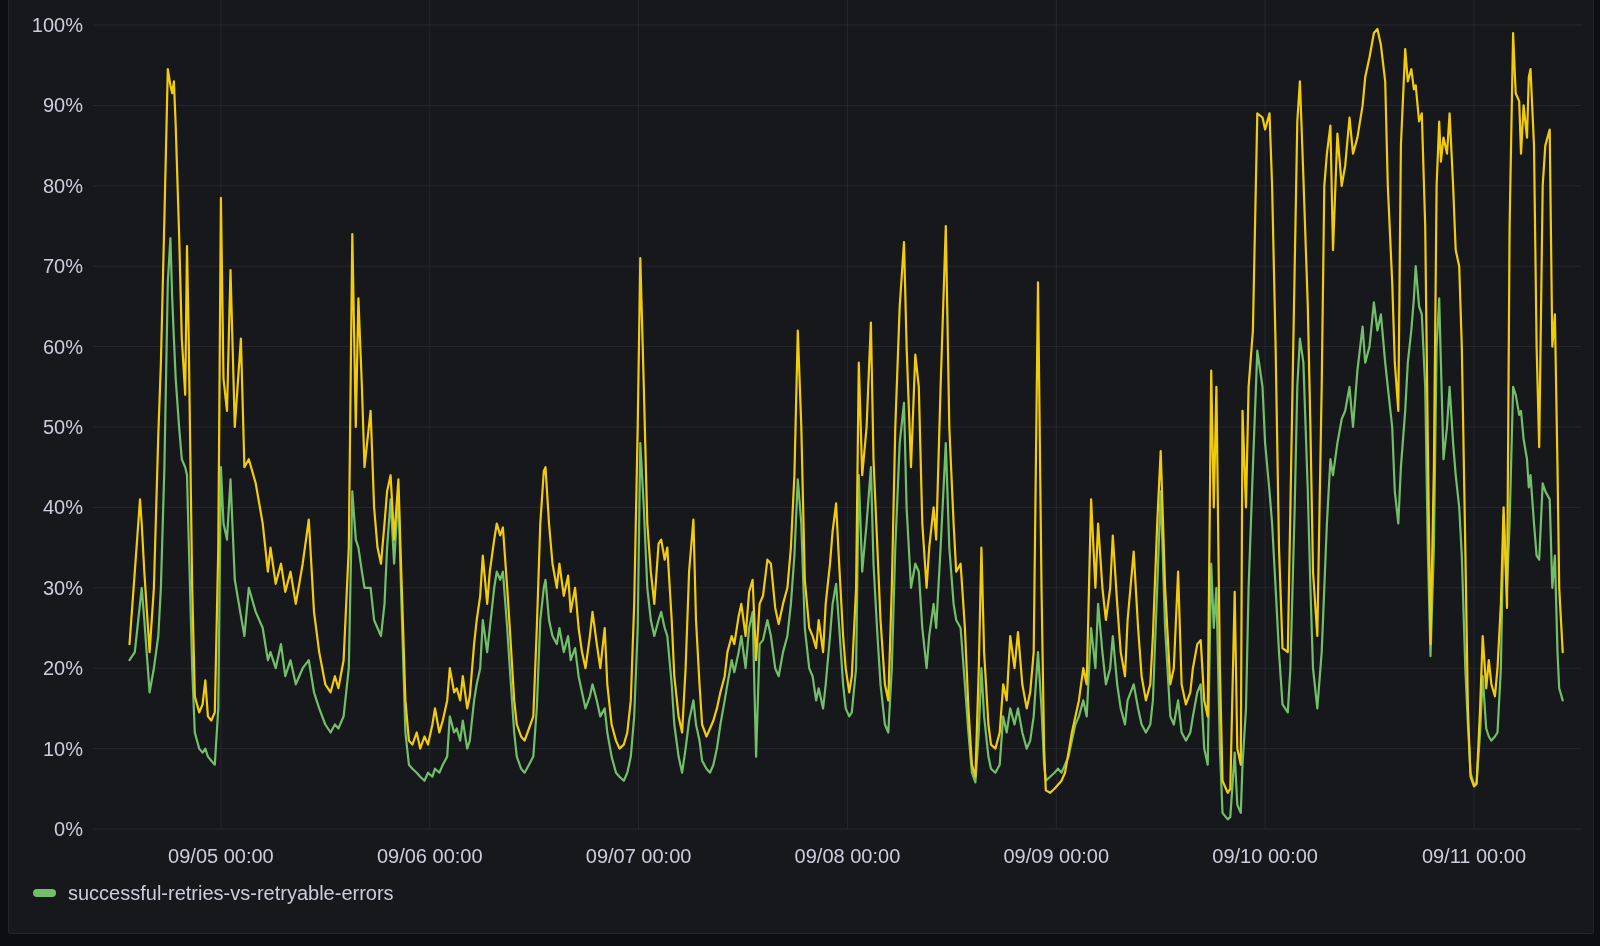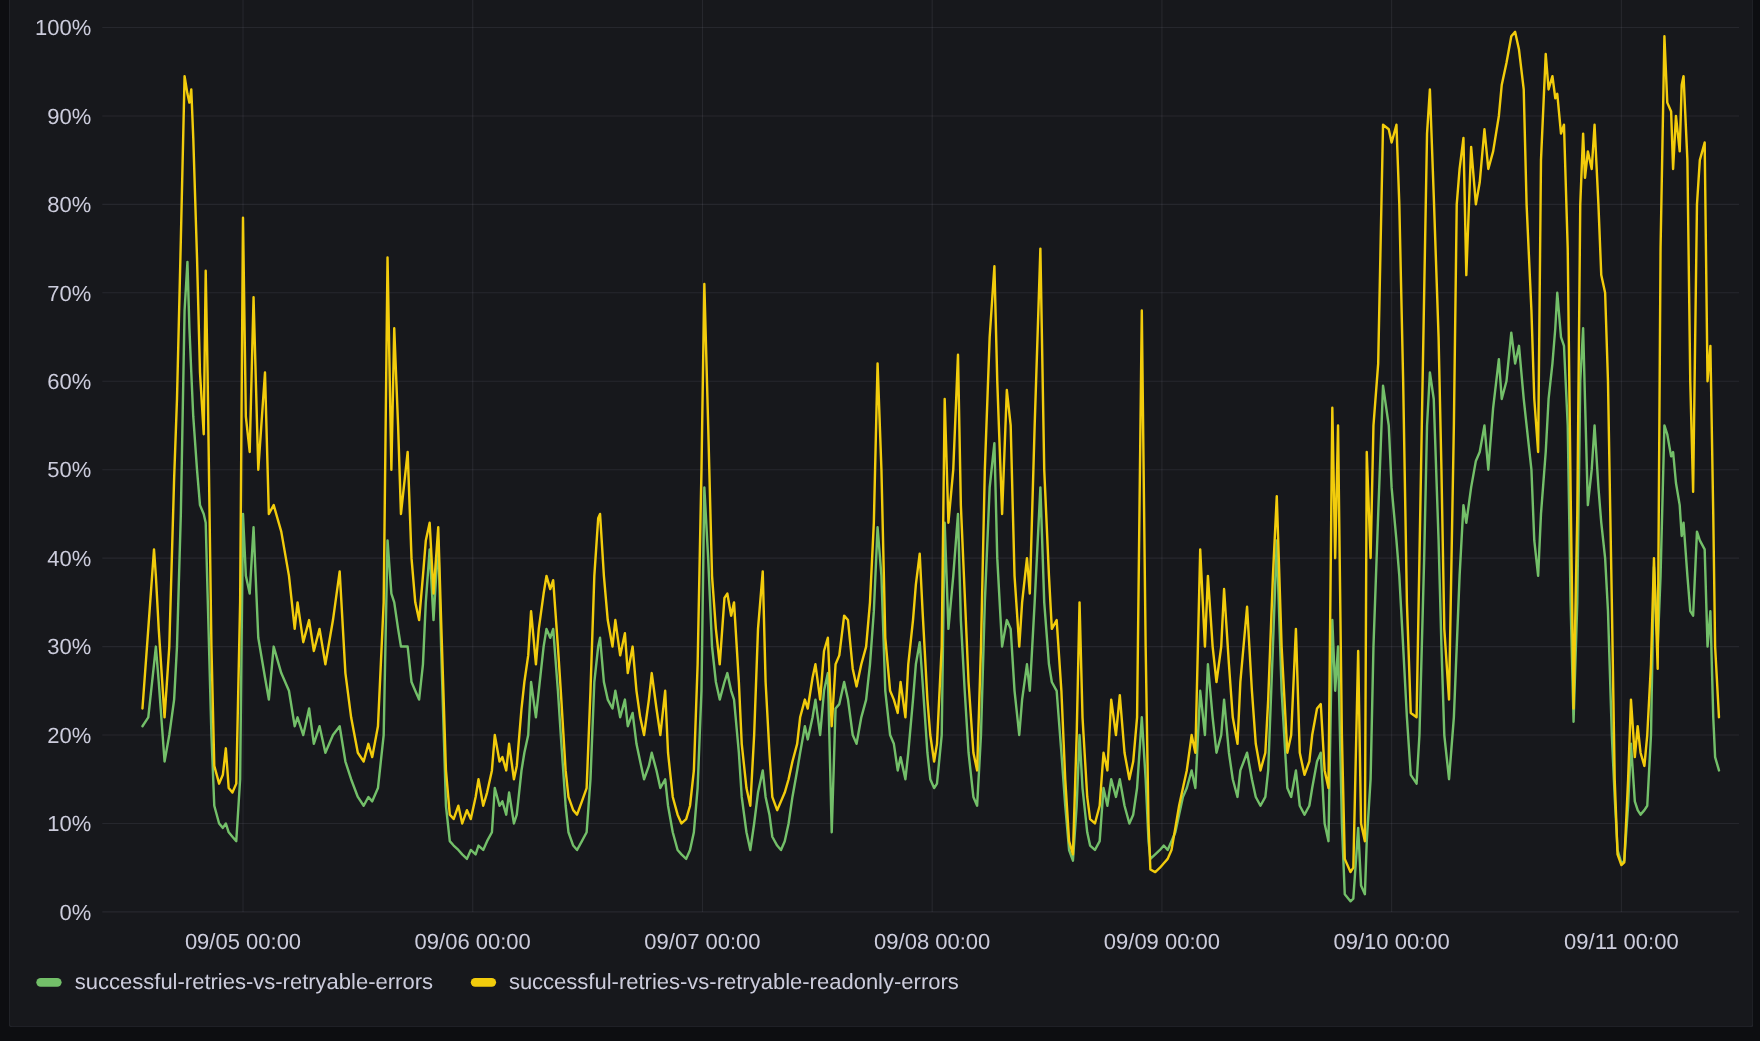--- a/index.html
+++ b/index.html
@@ -8,21 +8,21 @@
   .panel{
     position:absolute;left:8px;top:0px;width:1586px;height:934px;
     background:#17181c;border:1px solid #23252b;border-top:none;
     border-radius:0 0 3px 3px;
   }
   .chart-svg{position:absolute;left:0;top:0;}
   .y-tick{fill:#ccccdc;font-size:20px;font-family:"Liberation Sans","DejaVu Sans",sans-serif;}
   .x-tick{fill:#ccccdc;font-size:20px;font-family:"Liberation Sans","DejaVu Sans",sans-serif;}
   .legend{
     position:absolute;left:24px;top:876px;height:34px;
-    display:flex;align-items:center;gap:34px;
+    display:flex;align-items:center;
   }
   .legend-item{display:flex;align-items:center;gap:12px;cursor:pointer;}
   .legend-pill{width:23px;height:8px;border-radius:4px;display:inline-block;}
   .legend-label{color:#ccccdc;font-size:20px;line-height:1.1;}
 </style>
 </head>
 <body>
 
 <div class="panel">
   <svg id="chart" class="chart-svg" width="1586" height="934">
@@ -69,18 +69,14 @@
         <text x="1464.9684210526314" y="863" text-anchor="middle" class="x-tick">09/11 00:00</text>
       </g>
       <polyline points="120.5,660.2 125.8,652.1 131.0,603.9 132.7,587.8 135.3,620.0 140.6,692.3 144.9,668.2 149.3,636.0 151.9,587.8 155.4,467.2 158.8,282.3 161.4,238.1 163.2,298.4 164.9,338.6 166.7,378.8 170.1,427.0 172.8,459.2 176.2,467.2 178.0,475.2 179.7,539.6 183.2,668.2 185.8,732.5 190.2,748.6 193.6,752.6 196.3,748.6 198.9,756.6 202.3,760.7 205.8,764.7 209.3,708.4 211.9,467.2 214.5,523.5 218.0,539.6 221.5,479.3 225.8,579.8 231.9,615.9 235.4,636.0 239.8,587.8 246.7,611.9 253.7,628.0 258.9,660.2 261.5,652.1 266.7,668.2 272.0,644.1 276.3,676.2 281.5,660.2 286.8,684.3 293.7,668.2 299.8,660.2 305.0,692.3 310.2,708.4 316.3,724.5 321.6,732.5 325.9,724.5 329.4,728.5 334.6,716.4 339.8,668.2 343.3,491.3 346.8,539.6 349.4,547.6 352.9,571.7 355.5,587.8 361.6,587.8 365.1,620.0 368.5,628.0 372.0,636.0 375.5,603.9 378.1,547.6 381.6,499.4 385.1,563.7 389.4,491.3 392.0,587.8 396.4,732.5 399.9,764.7 403.4,768.7 407.7,772.7 411.2,776.7 415.5,780.8 419.0,772.7 423.4,776.7 426.0,768.7 430.3,772.7 433.8,764.7 438.2,756.6 440.8,716.4 445.1,732.5 447.7,728.5 451.2,740.6 453.8,720.5 458.2,748.6 460.8,740.6 465.1,700.4 467.7,684.3 471.2,668.2 473.8,620.0 478.2,652.1 480.8,628.0 485.2,587.8 487.8,571.7 491.2,579.8 493.9,571.7 498.2,628.0 500.8,668.2 505.2,732.5 507.8,756.6 512.1,768.7 515.6,772.7 520.0,764.7 524.3,756.6 527.8,708.4 531.3,620.0 534.8,587.8 536.5,579.8 540.0,620.0 543.5,636.0 547.8,644.1 550.4,628.0 554.8,652.1 559.1,636.0 561.7,660.2 566.1,648.1 569.6,676.2 573.0,692.3 576.5,708.4 580.9,696.3 583.5,684.3 587.8,700.4 591.3,716.4 595.7,708.4 598.3,732.5 602.6,756.6 607.0,772.7 610.5,776.7 614.8,780.8 618.3,772.7 621.8,756.6 625.2,716.4 628.7,628.0 631.3,443.1 634.8,507.4 638.3,587.8 641.8,620.0 645.3,636.0 649.6,620.0 652.2,611.9 655.7,628.0 658.3,636.0 662.7,684.3 665.3,724.5 669.6,756.6 673.1,772.7 676.6,748.6 680.1,720.5 684.4,700.4 687.0,724.5 690.5,740.6 693.1,760.7 697.5,768.7 701.0,772.7 704.4,764.7 707.9,748.6 711.4,724.5 715.7,700.4 718.4,684.3 722.7,660.2 725.3,672.2 729.7,652.1 732.3,636.0 736.6,668.2 740.1,628.0 743.6,611.9 747.1,756.6 750.6,644.1 754.0,640.1 758.4,620.0 761.9,636.0 766.2,668.2 769.7,676.2 774.0,652.1 778.4,636.0 781.9,603.9 785.4,555.6 788.8,479.3 792.3,523.5 795.8,628.0 800.2,668.2 803.6,676.2 807.1,700.4 809.7,688.3 814.1,708.4 816.7,684.3 821.0,636.0 823.6,603.9 827.1,583.8 829.7,620.0 834.1,684.3 836.7,708.4 840.2,716.4 842.8,712.4 847.1,668.2 849.8,475.2 853.2,571.7 857.6,523.5 861.9,467.2 864.5,563.7 868.0,628.0 871.5,684.3 875.9,724.5 879.3,732.5 882.8,668.2 886.3,547.6 890.7,443.1 895.0,402.9 897.6,507.4 902.0,587.8 906.3,563.7 909.8,571.7 913.3,628.0 917.6,668.2 920.2,636.0 924.6,603.9 927.2,628.0 931.6,547.6 936.8,443.1 940.3,547.6 944.6,603.9 947.2,620.0 951.6,628.0 955.9,684.3 959.4,732.5 962.9,772.7 966.4,782.4 969.8,732.5 972.4,668.2 975.1,716.4 979.4,756.6 982.0,768.7 986.4,772.7 990.7,764.7 994.2,716.4 997.7,732.5 1001.2,708.4 1005.5,724.5 1009.0,708.4 1013.3,732.5 1017.7,748.6 1021.2,740.6 1024.7,716.4 1029.0,652.1 1032.5,708.4 1035.1,764.7 1036.8,780.8 1041.2,776.7 1045.5,772.7 1049.0,768.7 1052.5,772.7 1056.0,764.7 1059.5,756.6 1062.9,740.6 1066.4,724.5 1069.9,716.4 1074.3,700.4 1077.7,716.4 1082.1,628.0 1086.4,668.2 1089.1,603.9 1093.4,652.1 1096.9,684.3 1101.2,668.2 1103.8,636.0 1108.2,684.3 1111.7,708.4 1116.0,724.5 1118.6,700.4 1124.7,684.3 1129.1,708.4 1132.6,724.5 1136.9,732.5 1141.3,724.5 1143.9,700.4 1148.2,587.8 1151.7,491.3 1156.1,628.0 1161.3,716.4 1164.8,724.5 1169.1,700.4 1172.6,732.5 1176.9,740.6 1181.3,732.5 1183.9,716.4 1188.3,692.3 1191.7,684.3 1195.2,748.6 1198.7,764.7 1202.2,563.7 1204.8,628.0 1207.4,587.8 1210.9,748.6 1213.5,812.9 1218.7,819.4 1221.3,816.9 1225.7,752.6 1228.3,804.9 1231.8,812.9 1233.5,764.7 1237.0,708.4 1239.6,587.8 1243.9,467.2 1248.3,350.6 1253.5,386.8 1256.1,443.1 1260.5,491.3 1263.1,523.5 1266.6,587.8 1270.0,652.1 1273.5,704.4 1278.8,712.4 1281.4,668.2 1285.7,507.4 1288.3,386.8 1290.9,338.6 1294.4,362.7 1298.8,491.3 1301.4,587.8 1304.0,668.2 1308.3,708.4 1312.7,652.1 1315.3,587.8 1317.9,523.5 1321.4,459.2 1324.0,475.2 1328.4,443.1 1332.7,419.0 1336.2,410.9 1340.5,386.8 1344.0,427.0 1348.4,370.7 1353.6,326.5 1356.2,362.7 1360.5,346.6 1364.9,302.4 1368.4,330.5 1371.9,314.4 1376.2,362.7 1378.8,386.8 1383.2,427.0 1385.8,491.3 1389.3,523.5 1391.9,467.2 1396.2,410.9 1398.8,362.7 1402.3,330.5 1404.9,298.4 1406.7,266.2 1410.1,306.4 1412.8,314.4 1416.2,386.8 1418.8,547.6 1421.5,656.1 1424.9,547.6 1427.6,346.6 1430.2,298.4 1431.9,362.7 1434.5,459.2 1438.0,427.0 1440.6,386.8 1444.1,443.1 1446.7,475.2 1450.2,507.4 1452.8,555.6 1456.3,668.2 1458.9,724.5 1461.5,772.7 1465.0,784.8 1467.6,782.4 1471.1,732.5 1473.7,676.2 1477.2,728.5 1479.8,736.5 1482.4,740.6 1485.9,736.5 1488.5,732.5 1491.9,668.2 1494.6,515.4 1498.0,587.8 1500.6,523.5 1504.1,386.8 1506.7,394.8 1510.2,414.9 1512.0,410.9 1514.6,439.1 1518.0,459.2 1519.8,487.3 1521.5,475.2 1525.0,523.5 1527.6,555.6 1530.2,559.7 1533.7,483.3 1536.3,491.3 1540.7,499.4 1543.3,587.8 1545.9,555.6 1548.5,652.1 1550.2,688.3 1553.7,700.4" fill="none" stroke="#73bf69" stroke-width="2.2" stroke-linejoin="round" stroke-linecap="round"></polyline>
       <polyline points="120.5,644.1 125.8,571.7 131.0,499.4 132.7,523.5 135.3,571.7 140.6,652.1 144.9,587.8 149.3,435.0 151.9,362.7 155.4,218.0 158.8,69.2 161.4,85.3 163.2,93.3 164.9,81.3 166.7,125.5 170.1,234.0 172.8,338.6 176.2,394.8 178.0,246.1 179.7,338.6 183.2,587.8 185.8,696.3 190.2,712.4 193.6,704.4 196.3,680.3 198.9,716.4 202.3,720.5 205.8,712.4 209.3,547.6 211.9,197.9 214.5,378.8 218.0,410.9 221.5,270.2 225.8,427.0 231.9,338.6 235.4,467.2 239.8,459.2 246.7,483.3 253.7,523.5 258.9,571.7 261.5,547.6 266.7,583.8 272.0,563.7 276.3,591.8 281.5,571.7 286.8,603.9 293.7,563.7 299.8,519.5 305.0,611.9 310.2,652.1 316.3,684.3 321.6,692.3 325.9,676.2 329.4,688.3 334.6,660.2 339.8,547.6 343.3,234.0 346.8,427.0 349.4,298.4 352.9,386.8 355.5,467.2 361.6,410.9 365.1,507.4 368.5,547.6 372.0,563.7 375.5,523.5 378.1,491.3 381.6,475.2 385.1,539.6 389.4,479.3 392.0,563.7 396.4,700.4 399.9,740.6 403.4,744.6 407.7,732.5 411.2,748.6 415.5,736.5 419.0,744.6 423.4,724.5 426.0,708.4 430.3,732.5 433.8,720.5 438.2,700.4 440.8,668.2 445.1,692.3 447.7,688.3 451.2,700.4 453.8,676.2 458.2,708.4 460.8,696.3 465.1,644.1 467.7,620.0 471.2,595.8 473.8,555.6 478.2,603.9 480.8,571.7 485.2,539.6 487.8,523.5 491.2,535.5 493.9,527.5 498.2,587.8 500.8,628.0 505.2,700.4 507.8,724.5 512.1,736.5 515.6,740.6 520.0,728.5 524.3,716.4 527.8,628.0 531.3,523.5 534.8,471.2 536.5,467.2 540.0,523.5 543.5,563.7 547.8,587.8 550.4,563.7 554.8,595.8 559.1,575.7 561.7,611.9 566.1,587.8 569.6,628.0 573.0,652.1 576.5,668.2 580.9,636.0 583.5,611.9 587.8,644.1 591.3,668.2 595.7,628.0 598.3,684.3 602.6,724.5 607.0,740.6 610.5,748.6 614.8,744.6 618.3,732.5 621.8,700.4 625.2,603.9 628.7,427.0 631.3,258.2 634.8,386.8 638.3,523.5 641.8,571.7 645.3,603.9 649.6,543.6 652.2,539.6 655.7,559.7 658.3,547.6 662.7,620.0 665.3,676.2 669.6,716.4 673.1,732.5 676.6,668.2 680.1,571.7 684.4,519.5 687.0,620.0 690.5,684.3 693.1,724.5 697.5,736.5 701.0,728.5 704.4,720.5 707.9,708.4 711.4,692.3 715.7,676.2 718.4,652.1 722.7,636.0 725.3,644.1 729.7,615.9 732.3,603.9 736.6,636.0 740.1,591.8 743.6,579.8 747.1,660.2 750.6,603.9 754.0,595.8 758.4,559.7 761.9,563.7 766.2,607.9 769.7,624.0 774.0,603.9 778.4,587.8 781.9,547.6 785.4,475.2 788.8,330.5 792.3,427.0 795.8,579.8 800.2,628.0 803.6,636.0 807.1,648.1 809.7,620.0 814.1,652.1 816.7,603.9 821.0,563.7 823.6,531.5 827.1,503.4 829.7,555.6 834.1,636.0 836.7,668.2 840.2,692.3 842.8,676.2 847.1,587.8 849.8,362.7 853.2,475.2 857.6,427.0 861.9,322.5 864.5,459.2 868.0,539.6 871.5,620.0 875.9,684.3 879.3,700.4 882.8,587.8 886.3,427.0 890.7,306.4 895.0,242.1 897.6,346.6 902.0,467.2 906.3,354.6 909.8,386.8 913.3,523.5 917.6,587.8 920.2,547.6 924.6,507.4 927.2,539.6 931.6,386.8 936.8,226.0 940.3,427.0 944.6,523.5 947.2,571.7 951.6,563.7 955.9,628.0 959.4,708.4 962.9,764.7 966.4,776.7 969.8,668.2 972.4,547.6 975.1,652.1 979.4,724.5 982.0,744.6 986.4,748.6 990.7,732.5 994.2,684.3 997.7,700.4 1001.2,636.0 1005.5,668.2 1009.0,632.0 1013.3,684.3 1017.7,708.4 1021.2,692.3 1024.7,652.1 1029.0,282.3 1032.5,587.8 1035.1,748.6 1036.8,790.4 1041.2,792.8 1045.5,788.8 1049.0,784.8 1052.5,780.8 1056.0,772.7 1059.5,752.6 1062.9,732.5 1066.4,716.4 1069.9,700.4 1074.3,668.2 1077.7,684.3 1082.1,499.4 1086.4,587.8 1089.1,523.5 1093.4,587.8 1096.9,620.0 1101.2,587.8 1103.8,535.5 1108.2,603.9 1111.7,652.1 1116.0,676.2 1118.6,620.0 1124.7,551.6 1129.1,628.0 1132.6,676.2 1136.9,700.4 1141.3,684.3 1143.9,636.0 1148.2,523.5 1151.7,451.1 1156.1,587.8 1161.3,684.3 1164.8,668.2 1169.1,571.7 1172.6,684.3 1176.9,704.4 1181.3,692.3 1183.9,668.2 1188.3,644.1 1191.7,640.1 1195.2,700.4 1198.7,716.4 1202.2,370.7 1204.8,507.4 1207.4,386.8 1210.9,668.2 1213.5,780.8 1218.7,792.8 1221.3,788.8 1225.7,591.8 1228.3,748.6 1231.8,764.7 1233.5,410.9 1237.0,507.4 1239.6,386.8 1243.9,330.5 1248.3,113.4 1253.5,117.5 1256.1,129.5 1260.5,113.4 1263.1,185.8 1266.6,346.6 1270.0,547.6 1273.5,648.1 1278.8,652.1 1281.4,507.4 1285.7,266.2 1288.3,121.5 1290.9,81.3 1294.4,177.8 1298.8,306.4 1301.4,427.0 1304.0,571.7 1308.3,636.0 1312.7,386.8 1315.3,185.8 1317.9,153.6 1321.4,125.5 1324.0,250.1 1328.4,133.5 1332.7,185.8 1336.2,165.7 1340.5,117.5 1344.0,153.6 1348.4,137.6 1353.6,105.4 1356.2,77.3 1360.5,57.2 1364.9,33.0 1368.4,29.0 1371.9,45.1 1376.2,81.3 1378.8,185.8 1383.2,282.3 1385.8,362.7 1389.3,410.9 1391.9,145.6 1396.2,49.1 1398.8,81.3 1402.3,69.2 1404.9,89.3 1406.7,85.3 1410.1,121.5 1412.8,113.4 1416.2,226.0 1418.8,443.1 1421.5,644.1 1424.9,467.2 1427.6,185.8 1430.2,121.5 1431.9,161.7 1434.5,137.6 1438.0,153.6 1440.6,113.4 1444.1,185.8 1446.7,250.1 1450.2,266.2 1452.8,346.6 1456.3,547.6 1458.9,708.4 1461.5,776.7 1465.0,786.4 1467.6,784.0 1471.1,708.4 1473.7,636.0 1477.2,688.3 1479.8,660.2 1482.4,684.3 1485.9,696.3 1488.5,668.2 1491.9,603.9 1494.6,507.4 1498.0,607.9 1500.6,226.0 1504.1,33.0 1506.7,93.3 1510.2,101.4 1512.0,153.6 1514.6,105.4 1518.0,137.6 1519.8,77.3 1521.5,69.2 1525.0,145.6 1527.6,346.6 1530.2,447.1 1533.7,185.8 1536.3,145.6 1540.7,129.5 1543.3,346.6 1545.9,314.4 1548.5,467.2 1550.2,587.8 1553.7,652.1" fill="none" stroke="#f2cc0c" stroke-width="2.2" stroke-linejoin="round" stroke-linecap="round"></polyline>
     </svg>
   <div class="legend">
     <div class="legend-item">
       <span class="legend-pill" id="pill-0" style="background: rgb(115, 191, 105);"></span>
       <span class="legend-label">successful-retries-vs-retryable-errors</span>
     </div>
-    <div class="legend-item">
-      <span class="legend-pill" id="pill-1" style="background: rgb(242, 204, 12);"></span>
-      <span class="legend-label">successful-retries-vs-retryable-readonly-errors</span>
-    </div>
   </div>
 </div>
 
 </body></html>

